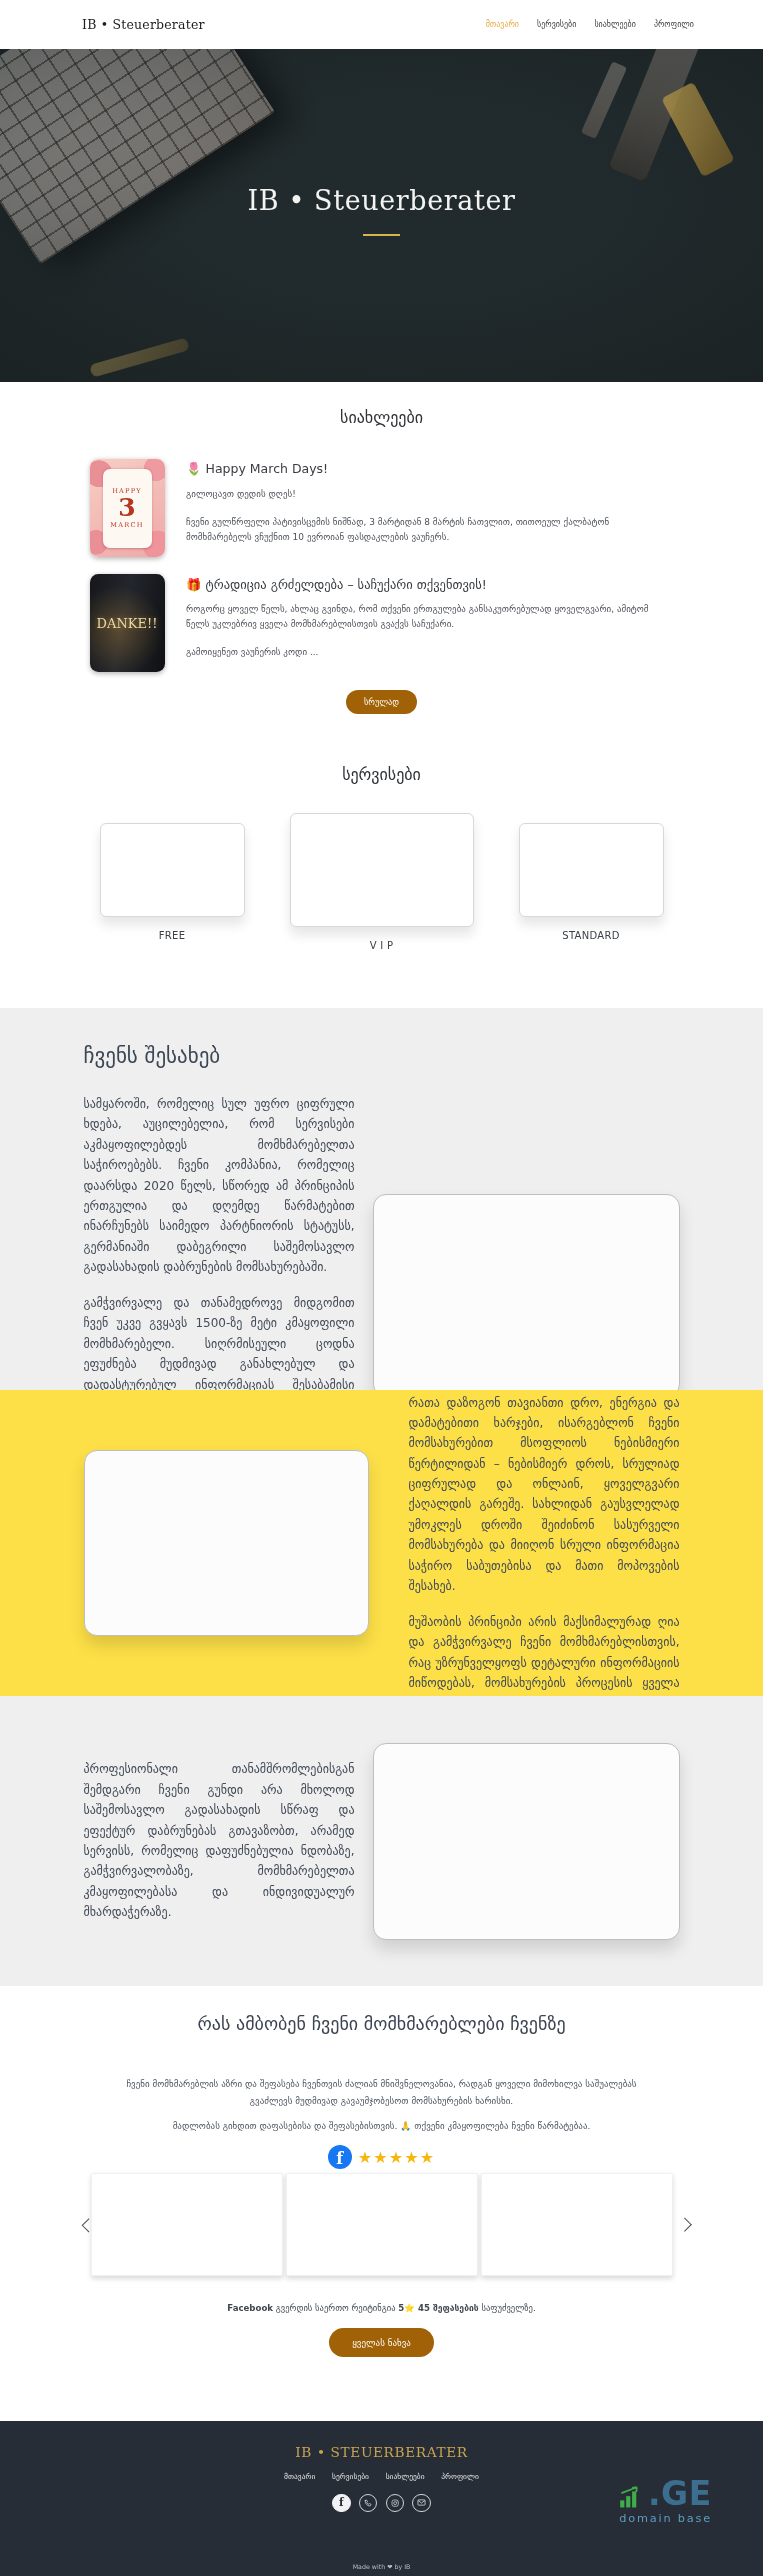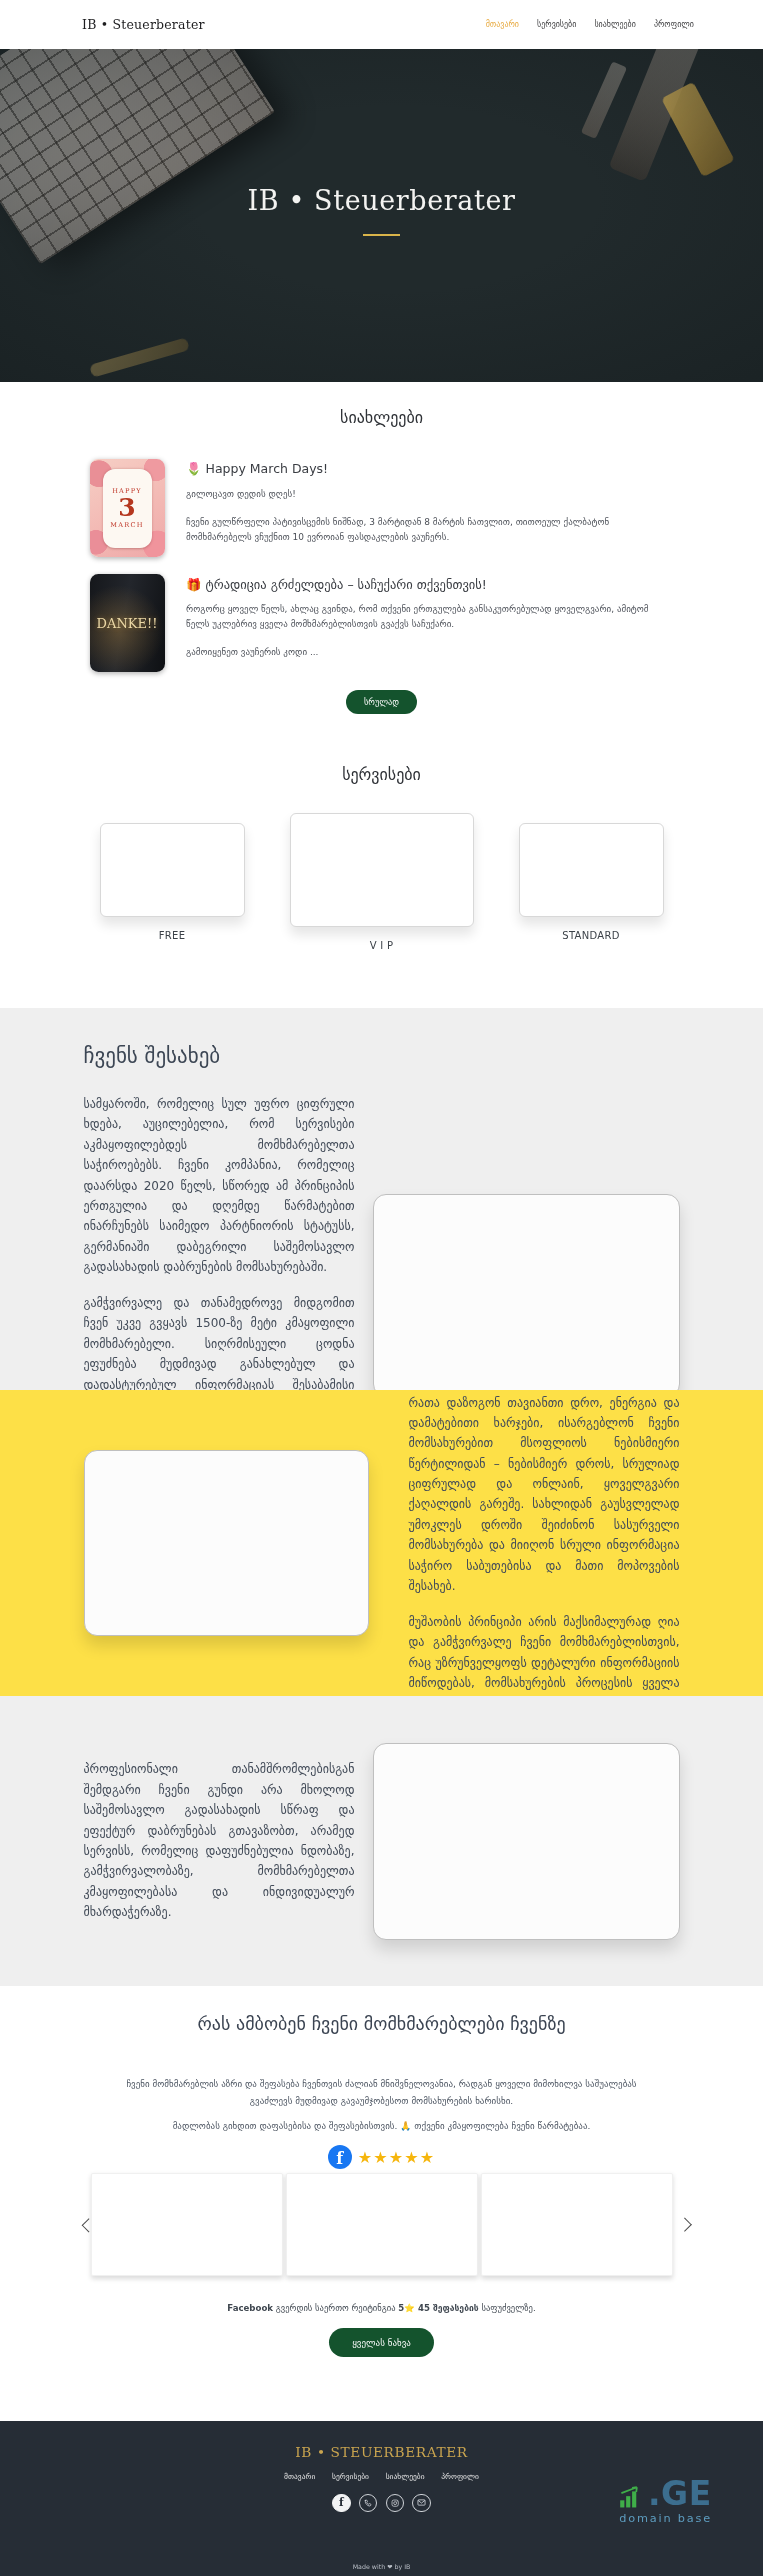--- a/index.html
+++ b/index.html
@@ -34,36 +34,36 @@
   .pen { left: 89px; bottom: 18px; width: 101px; height: 13px; transform: rotate(-16deg);
     background: linear-gradient(90deg, #c8ab63, #6e5d33); border-radius: 6px; opacity: .7; filter: blur(0.6px); }
   .hero-vignette { inset: 0; background: radial-gradient(ellipse at 52% 45%, rgba(33,42,44,0) 35%, rgba(22,29,31,.6) 100%); }
   .hero-inner { position: relative; padding-top: 136px; text-align: center; }
   .hero-title { font-family: "DejaVu Serif", serif; font-size: 27px; font-weight: 400;
     color: #f3f3f1; letter-spacing: 0.6px; }
   .hero-underline { width: 37px; height: 2.4px; background: #d9b44a; margin: 18px auto 0; }
 
   
   .sec-h2 { font-size: 16px; font-weight: 400; color: #2f3237; text-align: center; }
-  .btn-dark { display: inline-block; background: #14532d; color: #fff; font-size: 8.3px;
+  .btn-dark { display: inline-block; background: #a16207; color: #fff; font-size: 8.3px;
     padding: 7.2px 18px; border-radius: 13px; border: none; cursor: pointer; font-family: inherit; }
 
   
   .news { height: 358px; padding-top: 26px; background: #fff; }
   .news-list { width: 584px; margin: 32px auto 0; }
   .news-item { display: flex; gap: 21.5px; margin-bottom: 16.7px; }
   .news-img { width: 75px; height: 98px; border-radius: 8.3px; flex: none; position: relative;
     overflow: hidden; box-shadow: 0 1.8px 4.8px rgba(0,0,0,.28); }
   .img-march { background:
       radial-gradient(circle at 12% 15%, #e98f96 0 13px, transparent 13.7px),
       radial-gradient(circle at 88% 10%, #ef9aa0 0 12px, transparent 12.5px),
       radial-gradient(circle at 90% 88%, #f0949c 0 14.3px, transparent 15px),
       radial-gradient(circle at 8% 85%, #ea8e98 0 12px, transparent 12.5px),
       linear-gradient(150deg, #f6cfc5, #f3b9b4 55%, #eea9a9); }
-  .march-card { position: absolute; inset: 9.5px 13px; background: #fdf8f2; border-radius: 12px;
+  .march-card { position: absolute; inset: 9.5px 13px; background: #fdf8f2; border-radius: 7px;
     display: flex; flex-direction: column; align-items: center; justify-content: center;
     font-family: "DejaVu Serif", serif; color: #c0392b; box-shadow: 0 0.6px 2.4px rgba(120,40,40,.35); }
   .march-happy { font-size: 6.6px; letter-spacing: 1.2px; }
   .march-3 { font-size: 25px; font-weight: bold; line-height: 1.05; color: #b5371f; }
   .march-month { font-size: 6.6px; letter-spacing: 1.2px; }
   .img-danke { background:
       radial-gradient(circle at 38% 58%, rgba(214,158,66,.30), transparent 62%),
       linear-gradient(100deg, #15171b 0%, #23262c 45%, #0e1013 100%); }
   .danke-text { position: absolute; inset: 0; display: flex; align-items: center; justify-content: center;
     font-family: "DejaVu Serif", serif; font-size: 13px; color: #ead7a5;

